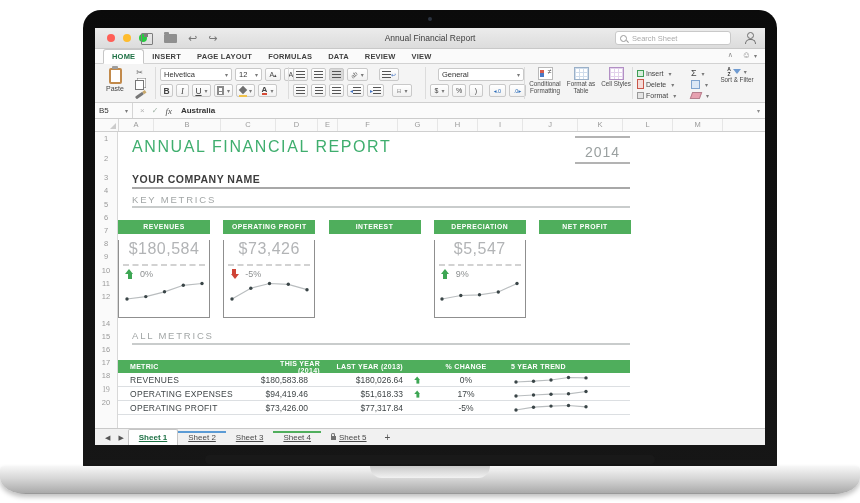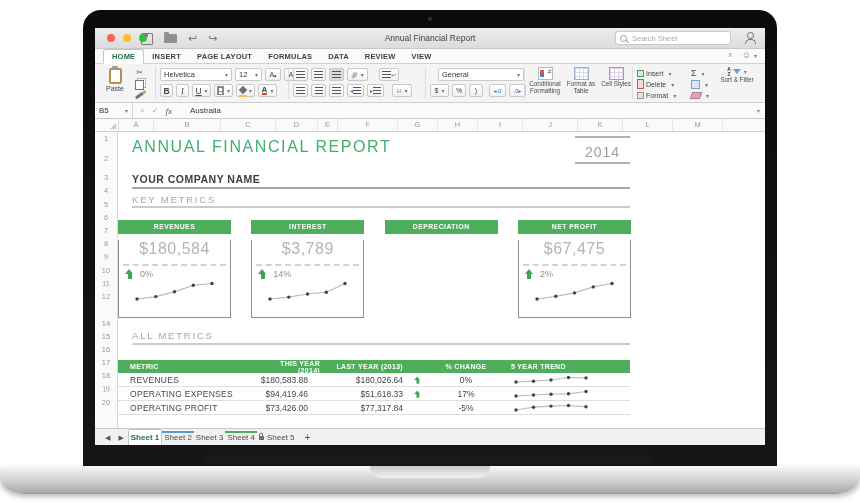--- a/index.html
+++ b/index.html
@@ -85,41 +85,41 @@
   .sumcol .r{display:flex;align-items:center;gap:2px;height:10px;font-size:9px;color:#444;}
   .eraser{width:8px;height:5px;background:#e7a1b0;border:1px solid #b57f8d;transform:skewX(-20deg);}
   .fillsq{width:7px;height:7px;border:1px solid #7fa3cf;background:#dbe7f5;}
   
   .fbar{height:15px;background:#fbfbfb;border-bottom:1px solid #cccccc;display:flex;align-items:center;position:relative;flex:none;}
   .namebox{width:38px;height:100%;border-right:1px solid #d5d5d5;display:flex;align-items:center;justify-content:space-between;padding:0 4px;box-sizing:border-box;font-size:8px;color:#333;}
   .fx-icons{display:flex;gap:7px;align-items:center;margin-left:7px;font-size:8px;}
   .fx-x{color:#b3b3b3;}
   .fx-ok{color:#9fb3a6;}
   .fx-fx{font-style:italic;font-family:"Liberation Serif",serif;color:#555;font-size:9px;}
-  .fvalue{margin-left:18px;font-size:8px;color:#333;}
+  .fvalue{margin-left:9px;font-size:8px;color:#333;font-weight:bold;}
   .fbar-dd{position:absolute;right:5px;font-size:6px;color:#8a8a8a;}
   
   .colheads{height:12px;background:#fafafa;border-bottom:1px solid #cfcfcf;display:flex;flex:none;font-size:7.5px;color:#9a9a9a;}
   .corner{width:23px;flex:none;border-right:1px solid #d8d8d8;position:relative;}
   .corner::after{content:"";position:absolute;right:2px;bottom:2px;border-left:6px solid transparent;border-bottom:6px solid #cccccc;}
   .colcell{flex:none;text-align:center;line-height:12px;border-right:1px solid #e6e6e6;box-sizing:border-box;}
   
   .gridwrap{flex:1;display:flex;overflow:hidden;}
   .gutter{width:23px;flex:none;background:#fafafa;border-right:1px solid #d8d8d8;font-size:7.5px;color:#9a9a9a;box-sizing:border-box;}
   .rowcell{text-align:center;box-sizing:border-box;display:flex;align-items:center;justify-content:center;}
   .sheet{flex:1;position:relative;overflow:hidden;background:#fff;}
   .rpt-title{position:absolute;left:14px;top:6px;font-size:16px;letter-spacing:1.6px;color:#3fae6e;}
   .rpt-year{position:absolute;left:457px;top:4px;width:55px;height:28px;border-top:2px solid #b3b3b3;border-bottom:2px solid #b3b3b3;text-align:center;line-height:28px;font-size:14px;color:#9aa0a0;letter-spacing:1px;box-sizing:border-box;}
   .rpt-company{position:absolute;left:14px;top:41px;font-size:10.5px;font-weight:bold;color:#3d3d3d;letter-spacing:.5px;}
   .rule{position:absolute;left:14px;width:498px;background:#a8a8a8;}
   .rule.thin{background:#c9cccc;}
   .sec-label{position:absolute;left:14px;font-size:9.5px;color:#a2a6a6;letter-spacing:1.8px;}
   
   .cards{position:absolute;left:0;top:88px;width:513px;display:flex;justify-content:space-between;}
-  .card{width:113px;height:92px;box-sizing:border-box;}
+  .card{width:92px;height:92px;box-sizing:border-box;}
   .card-head{height:14px;background:#4fae5c;color:#fff;font-size:6.8px;font-weight:bold;letter-spacing:.5px;text-align:center;line-height:14px;}
   .card-body{border:1.5px solid #8f8f8f;border-top:none;height:78px;box-sizing:border-box;background:#fff;}
   .card-value{text-align:center;font-size:16px;color:#b2b4b6;margin-top:6px;letter-spacing:.5px;}
   .card-dash{border-top:2px dashed #d2d2d2;margin:6px 4px 0 4px;}
   .card-change{display:flex;align-items:center;gap:6px;padding:3px 0 0 6px;font-size:9px;color:#8d9091;}
   .arrow{position:relative;width:9px;height:10px;display:inline-block;flex:none;}
   .arrow::before{content:"";position:absolute;left:0;top:0;border-left:4.5px solid transparent;border-right:4.5px solid transparent;border-bottom:5px solid currentColor;}
   .arrow::after{content:"";position:absolute;left:2.5px;top:4.5px;width:4px;height:5px;background:currentColor;}
   .arrow.up{color:#3da653;}
   .arrow.down{color:#cf4436;transform:rotate(180deg);}
@@ -133,21 +133,21 @@
   .c-this{width:50px;text-align:right;box-sizing:border-box;}
   .c-last{width:95px;text-align:right;box-sizing:border-box;}
   .c-arrow{width:28px;display:flex;justify-content:center;}
   .c-change{width:70px;text-align:center;}
   .c-trend{flex:1;display:flex;align-items:center;padding-left:10px;}
   .mt-head .c-this{width:62px;}
   .mt-head .c-last{width:83px;}
   
   .tabsrow{height:16px;background:#f1f1f1;border-top:1px solid #c9c9c9;display:flex;align-items:flex-end;padding-left:6px;gap:0;flex:none;position:relative;}
   .nav-ar{font-size:7px;color:#555;padding:0 4px;line-height:15px;}
-  .stab{font-size:8px;color:#4a4a4a;padding:0 2px;line-height:14px;position:relative;}
+  .stab{font-size:8px;color:#4a4a4a;padding:0 10px;line-height:14px;position:relative;text-decoration:underline;}
   .stab.active{background:#fff;border:1px solid #c6c6c6;border-bottom:none;border-radius:2px 2px 0 0;color:#1e7145;font-weight:bold;line-height:15px;}
   .stab.accent-blue{box-shadow:inset 0 2px 0 #5b9bd5;}
   .stab.accent-green{box-shadow:inset 0 2px 0 #4fae5c;margin-top:40px;}
   .lock{display:inline-block;width:5px;height:4px;background:#6f6f6f;position:relative;margin-right:3px;}
   .lock::before{content:"";position:absolute;left:0.5px;top:-3px;width:4px;height:3px;border:1px solid #6f6f6f;border-bottom:none;border-radius:2px 2px 0 0;box-sizing:border-box;}
   .addsheet{font-size:10px;color:#555;padding:0 8px;line-height:14px;}
   
   .statusbar{height:25px;background:#217346;color:#d6e8dc;font-size:8px;display:flex;align-items:center;padding:0 10px 0 18px;gap:24px;flex:none;position:relative;}
   .sb-right{position:absolute;right:10px;display:flex;align-items:center;gap:10px;}
   .vicon{width:11px;height:10px;box-sizing:border-box;}
@@ -461,59 +461,62 @@
                 <polyline points="5.0,19.0 23.8,16.6 42.5,11.8 61.3,5.3 80.0,3.5" fill="none" stroke="#b9bdbf" stroke-width="1.2"></polyline>
                 <circle cx="5.0" cy="19.0" r="1.7" fill="#3a4547"></circle>
                 <circle cx="23.8" cy="16.6" r="1.7" fill="#3a4547"></circle>
                 <circle cx="42.5" cy="11.8" r="1.7" fill="#3a4547"></circle>
                 <circle cx="61.3" cy="5.3" r="1.7" fill="#3a4547"></circle>
                 <circle cx="80.0" cy="3.5" r="1.7" fill="#3a4547"></circle>
               </svg>
           </div>
         </div>
         <div class="card">
+          <div class="card-head">OPERATING PROFIT</div>
+          <div class="card-body">
+            <div class="card-value">$73,426</div>
+            <div class="card-dash"></div>
+            <div class="card-change">
+                <span class="arrow down"></span>
+                <span>-5%</span>
+              </div>
+            <svg class="card-spark" width="85" height="22" viewBox="0 0 85 22">
+                <polyline points="5.0,19.0 23.8,8.2 42.5,3.5 61.3,4.3 80.0,9.7" fill="none" stroke="#b9bdbf" stroke-width="1.2"></polyline>
+                <circle cx="5.0" cy="19.0" r="1.7" fill="#3a4547"></circle>
+                <circle cx="23.8" cy="8.2" r="1.7" fill="#3a4547"></circle>
+                <circle cx="42.5" cy="3.5" r="1.7" fill="#3a4547"></circle>
+                <circle cx="61.3" cy="4.3" r="1.7" fill="#3a4547"></circle>
+                <circle cx="80.0" cy="9.7" r="1.7" fill="#3a4547"></circle>
+              </svg>
+          </div>
+        </div>
+        <div class="card">
           <div class="card-head">INTEREST</div>
+        </div>
+        <div class="card">
+          <div class="card-head">DEPRECIATION</div>
           <div class="card-body">
-            <div class="card-value">$3,789</div>
+            <div class="card-value">$5,547</div>
             <div class="card-dash"></div>
             <div class="card-change">
                 <span class="arrow up"></span>
-                <span>14%</span>
+                <span>9%</span>
               </div>
             <svg class="card-spark" width="85" height="22" viewBox="0 0 85 22">
-                <polyline points="5.0,19.0 23.8,17.1 42.5,14.0 61.3,12.2 80.0,3.5" fill="none" stroke="#b9bdbf" stroke-width="1.2"></polyline>
+                <polyline points="5.0,19.0 23.8,15.5 42.5,14.8 61.3,12.0 80.0,3.5" fill="none" stroke="#b9bdbf" stroke-width="1.2"></polyline>
                 <circle cx="5.0" cy="19.0" r="1.7" fill="#3a4547"></circle>
-                <circle cx="23.8" cy="17.1" r="1.7" fill="#3a4547"></circle>
-                <circle cx="42.5" cy="14.0" r="1.7" fill="#3a4547"></circle>
-                <circle cx="61.3" cy="12.2" r="1.7" fill="#3a4547"></circle>
+                <circle cx="23.8" cy="15.5" r="1.7" fill="#3a4547"></circle>
+                <circle cx="42.5" cy="14.8" r="1.7" fill="#3a4547"></circle>
+                <circle cx="61.3" cy="12.0" r="1.7" fill="#3a4547"></circle>
                 <circle cx="80.0" cy="3.5" r="1.7" fill="#3a4547"></circle>
               </svg>
           </div>
         </div>
         <div class="card">
-          <div class="card-head">DEPRECIATION</div>
-        </div>
-        <div class="card">
           <div class="card-head">NET PROFIT</div>
-          <div class="card-body">
-            <div class="card-value">$67,475</div>
-            <div class="card-dash"></div>
-            <div class="card-change">
-                <span class="arrow up"></span>
-                <span>2%</span>
-              </div>
-            <svg class="card-spark" width="85" height="22" viewBox="0 0 85 22">
-                <polyline points="5.0,19.0 23.8,16.3 42.5,12.9 61.3,6.9 80.0,3.5" fill="none" stroke="#b9bdbf" stroke-width="1.2"></polyline>
-                <circle cx="5.0" cy="19.0" r="1.7" fill="#3a4547"></circle>
-                <circle cx="23.8" cy="16.3" r="1.7" fill="#3a4547"></circle>
-                <circle cx="42.5" cy="12.9" r="1.7" fill="#3a4547"></circle>
-                <circle cx="61.3" cy="6.9" r="1.7" fill="#3a4547"></circle>
-                <circle cx="80.0" cy="3.5" r="1.7" fill="#3a4547"></circle>
-              </svg>
-          </div>
         </div>
       </div>
 
       <div class="sec-label" style="top:198px">ALL METRICS</div>
       <div class="rule thin" style="top:211px;height:1.5px"></div>
 
       <div class="mtable">
         <div class="mt-head">
           <div class="c-metric">METRIC</div>
           <div class="c-this">THIS YEAR (2014)</div>

